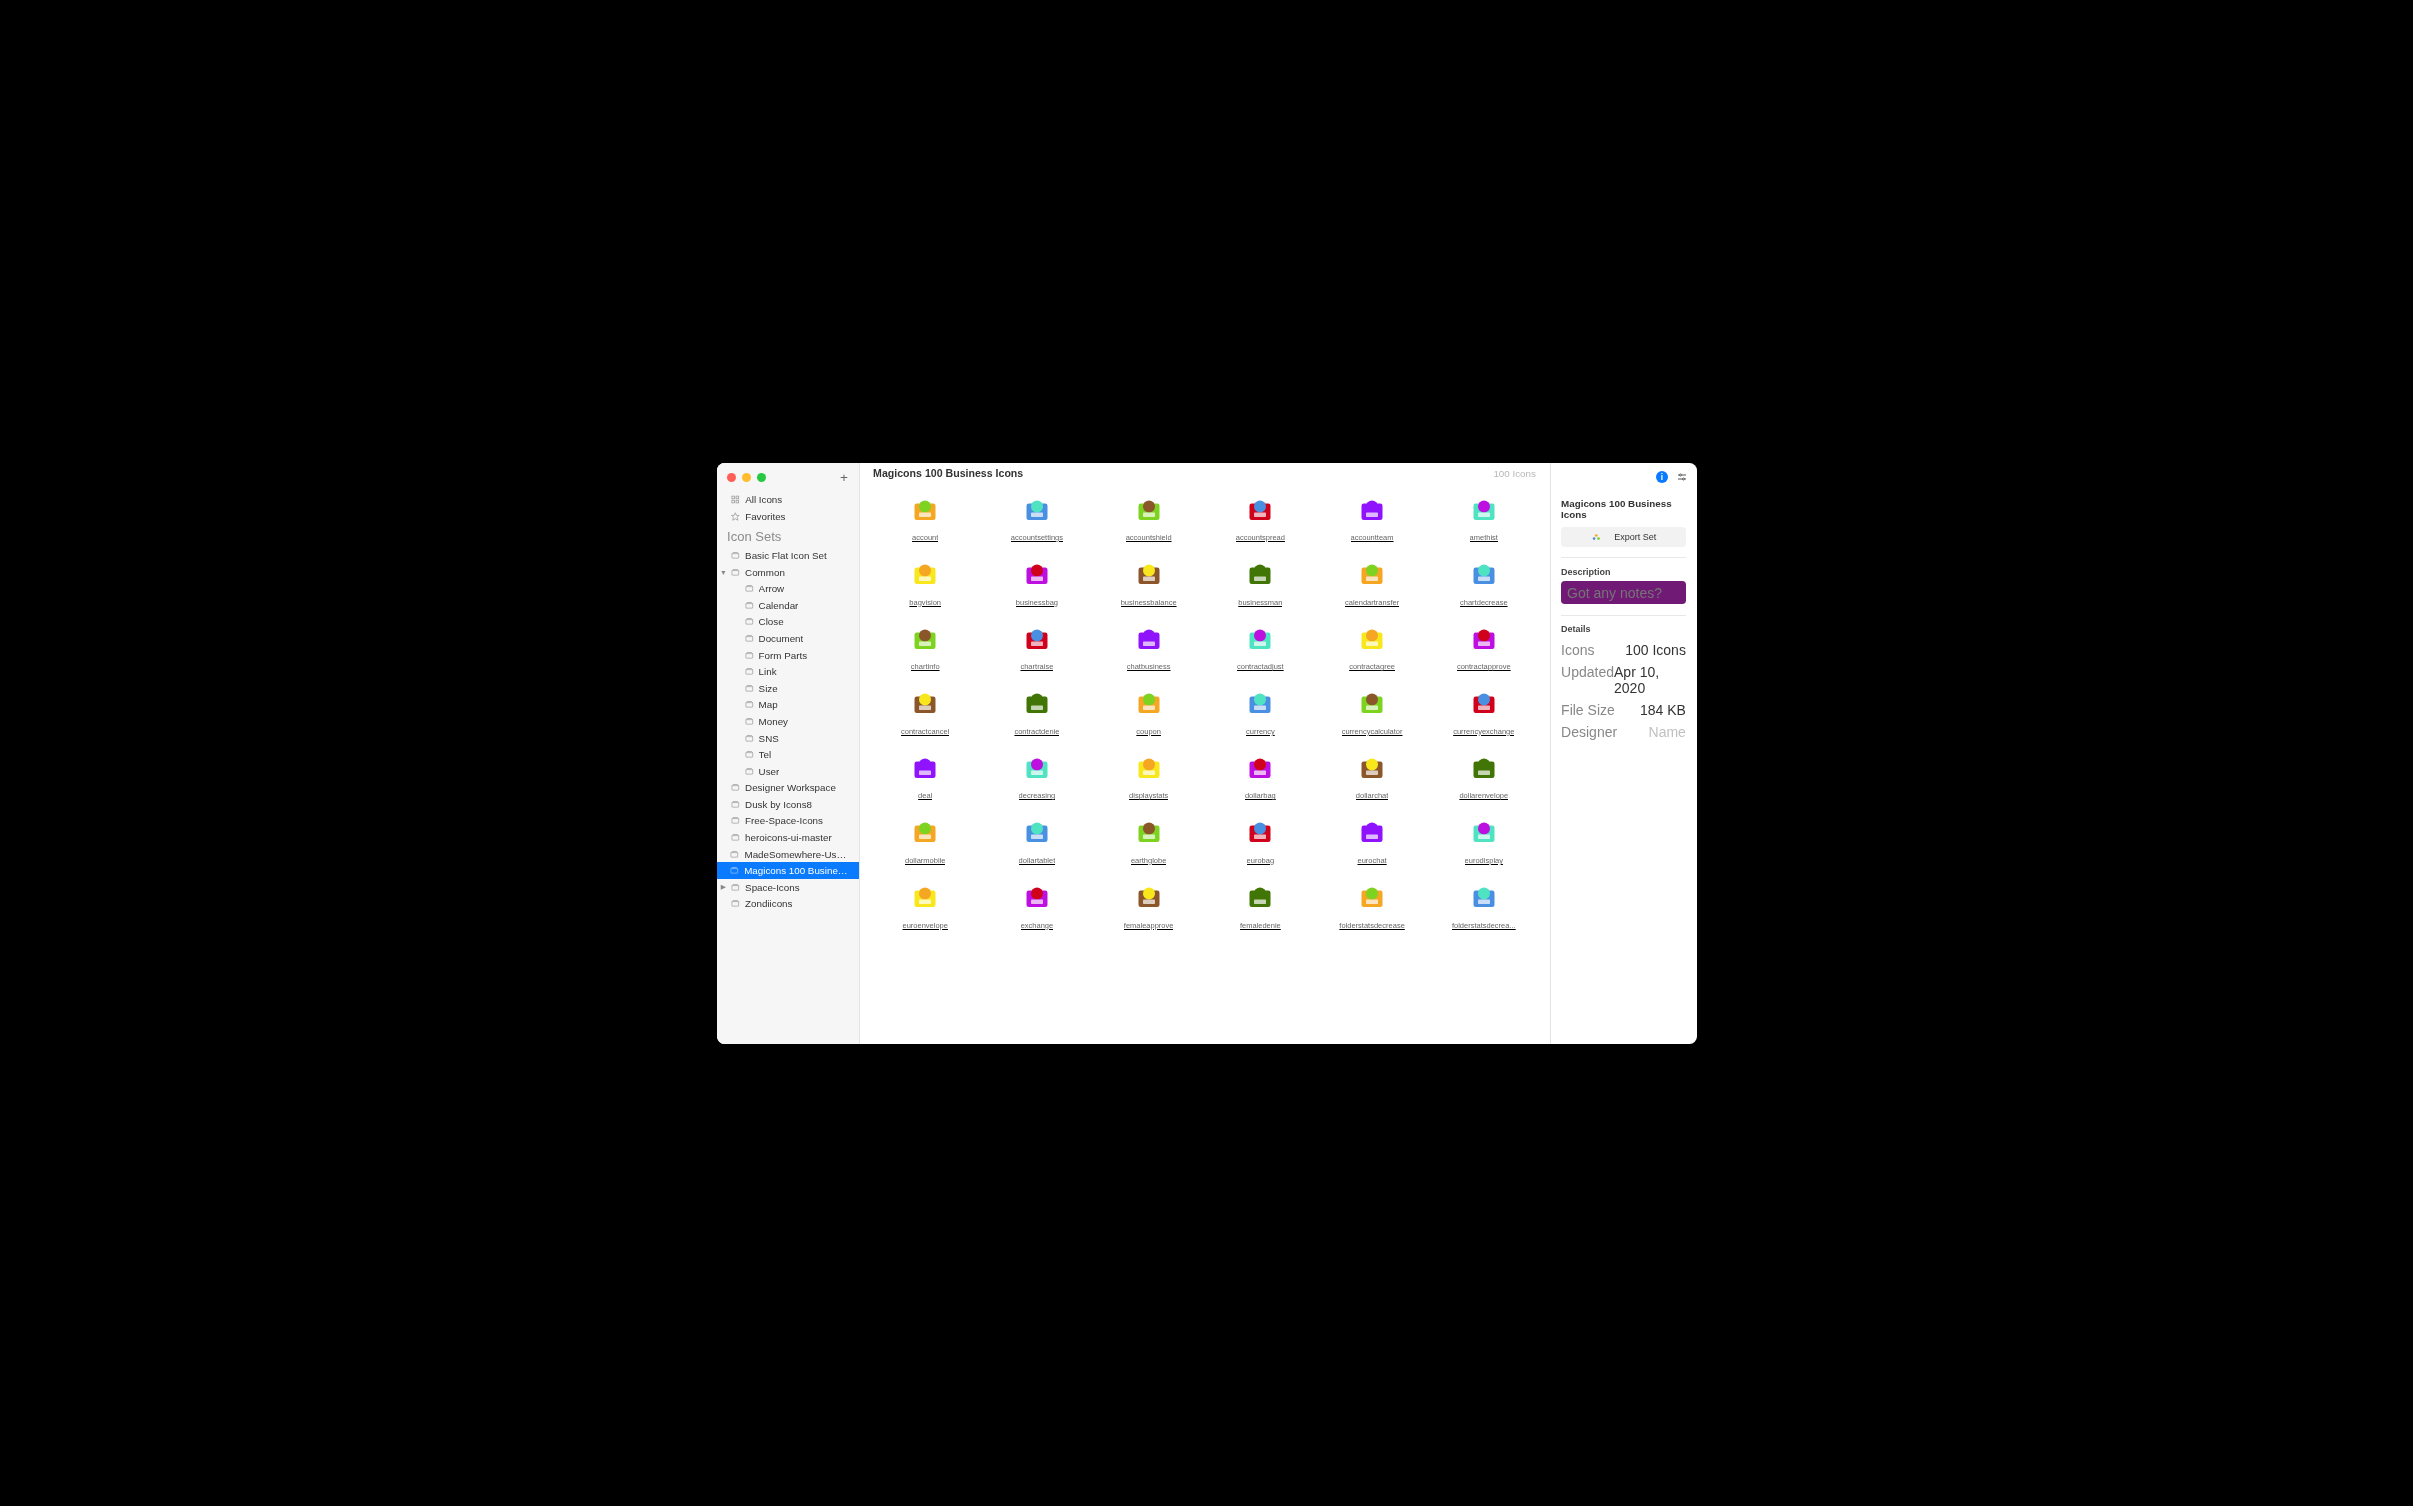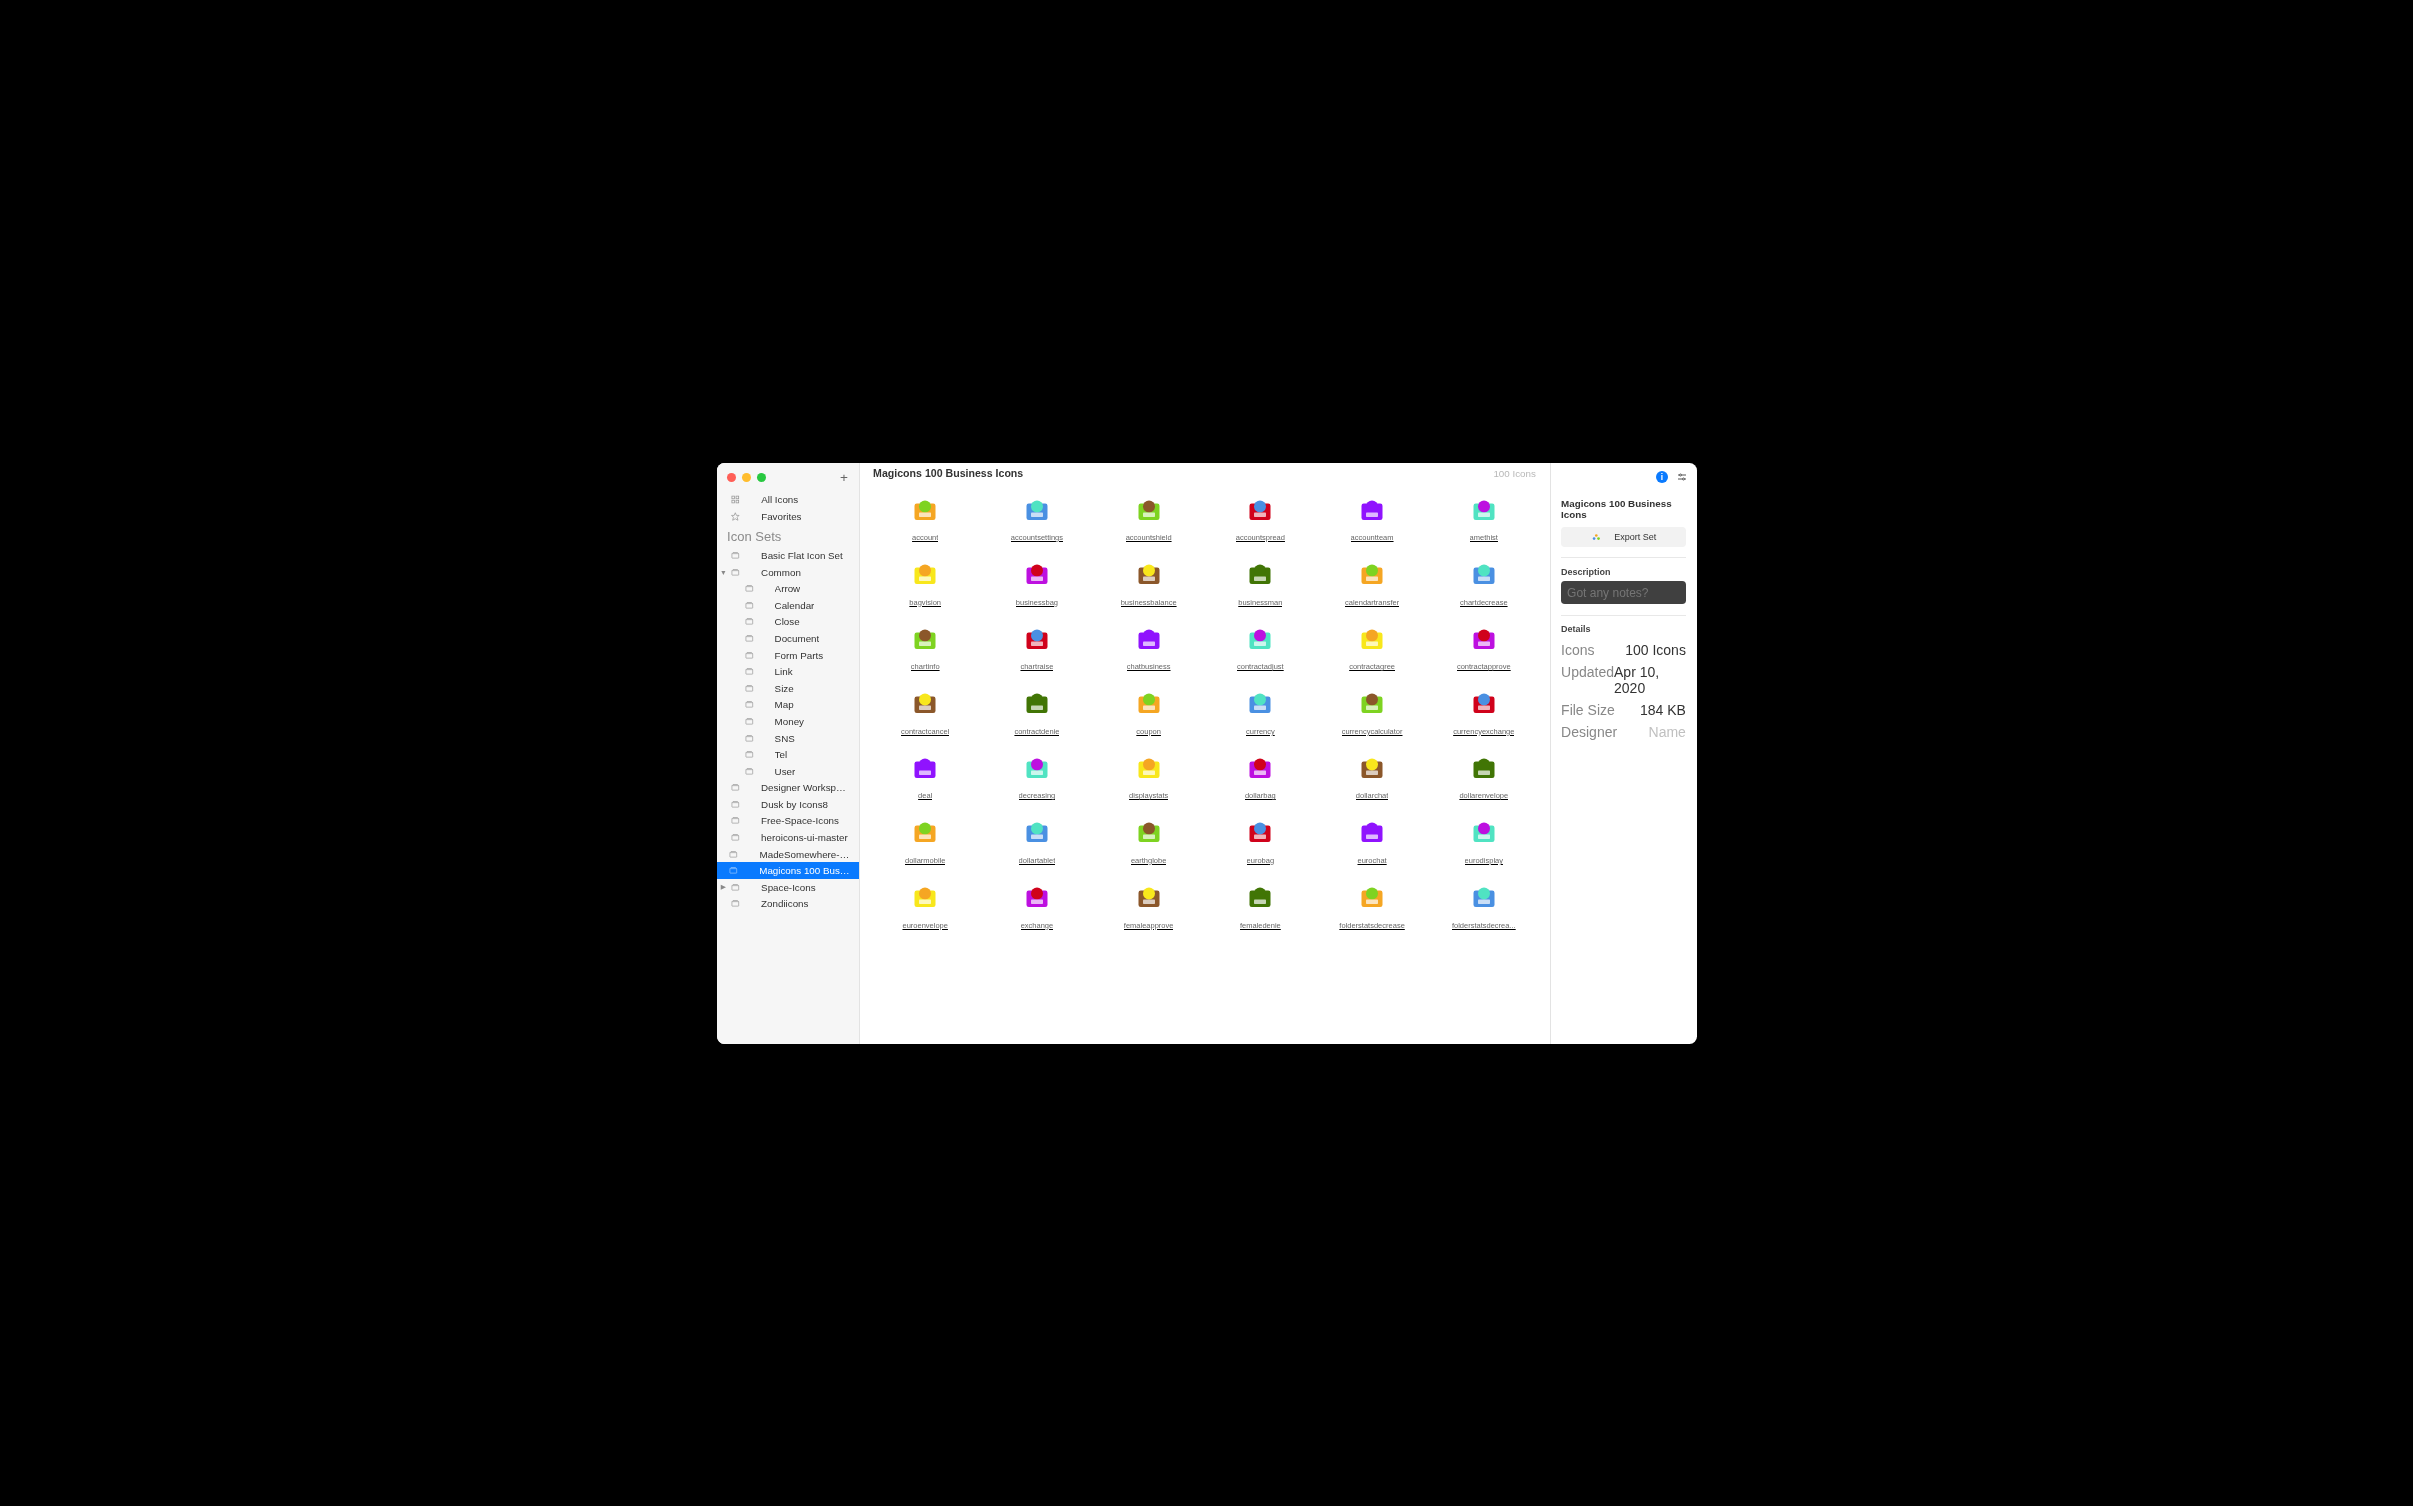--- a/index.html
+++ b/index.html
@@ -14,21 +14,21 @@
 .tl.g { background: #28c840; }
 .add-btn { font-size: 13.6px; color: #666; cursor: pointer; font-weight: 300; }
 .nav { flex: 1; overflow-y: auto; font-size: 9.8px; padding-bottom: 7.5px; }
 .nav-row { display: flex; align-items: center; height: 16.6px; padding: 0 7.5px 0 13.6px; cursor: pointer; color: #333; }
 .nav-row.indent1 { padding-left: 27px; }
 .nav-row.sel { background: #0a7afe; color: #fff; }
 .nav-row.sel .ico { filter: brightness(10); }
 .nav-header { padding: 4.5px 7.5px 3px 10.6px; font-size: 13px; color: #8a8a8a; }
 .nav-row .chev { width: 7.5px; text-align: center; font-size: 6.8px; color: #888; margin-left: -10.6px; margin-right: 3px; }
 .nav-row .ico { width: 10.6px; height: 9px; margin-right: 4.5px; opacity: .6; display: inline-flex; align-items: center; justify-content: center; }
-.nav-row .txt { white-space: nowrap; overflow: hidden; text-overflow: ellipsis; margin-left: 16px; }
+.nav-row .txt { white-space: nowrap; overflow: hidden; text-overflow: ellipsis; }
 .main { flex: 1; display: flex; flex-direction: column; background: #fff; }
 .toolbar { height: 29px; display: flex; align-items: center; padding: 0 10.6px; gap: 9px; }
 .search { flex: 0 0 151px; height: 16.6px; background: #ededed; border-radius: 3.8px; display: flex; align-items: center; padding: 0 6px; color: #888; font-size: 9px; }
 .search svg { margin-right: 3.8px; }
 .spacer { flex: 1; }
 .size-ctrl { display: flex; align-items: center; gap: 4.5px; font-size: 8.3px; color: #555; }
 .slider { width: 38px; height: 2.3px; background: #d0d0d0; border-radius: 1.5px; position: relative; }
 .slider .knob { position: absolute; left: 10%; top: -3px; width: 8.3px; height: 8.3px; border-radius: 50%; background: #fff; border: 0.8px solid #ccc; box-shadow: 0 0.8px 1.5px rgba(0,0,0,.2); }
 .content-header { display: flex; align-items: center; justify-content: space-between; padding: 4.5px 13.6px 7.5px; }
 .content-header .title { font-size: 10.6px; font-weight: 600; color: #333; }
@@ -38,21 +38,21 @@
 .cell { display: flex; flex-direction: column; align-items: center; gap: 6px; cursor: pointer; }
 .thumb { width: 33px; height: 33px; display: flex; align-items: center; justify-content: center; }
 .cell .name { font-size: 7.5px; color: #666; text-align: center; max-width: 75px; white-space: nowrap; overflow: hidden; text-overflow: ellipsis; }
 .inspector { width: 147px; border-left: 0.8px solid #e3e3e3; display: flex; flex-direction: column; }
 .insp-toolbar { height: 29px; display: flex; align-items: center; justify-content: flex-end; padding: 0 9px; gap: 7.5px; }
 .info-dot { width: 12px; height: 12px; border-radius: 50%; background: #0a7afe; color: #fff; font-size: 8.3px; font-weight: 700; display: flex; align-items: center; justify-content: center; }
 .insp-body { padding: 6px 10.6px; font-size: 9px; }
 .insp-title { font-size: 9.8px; font-weight: 600; color: #333; margin-bottom: 7.5px; }
 .export-btn { width: 100%; height: 19.6px; background: #f2f2f2; border: none; border-radius: 3.8px; font-size: 9px; color: #333; display: flex; align-items: center; justify-content: center; gap: 13px; cursor: pointer; margin-bottom: 10.6px; }
 .sect-label { font-size: 9px; font-weight: 600; color: #444; margin-top: 9px; margin-bottom: 4.5px; }
-.notes { width: 100%; height: 22.6px; background: #404040; border: none; border-radius: 3.8px; padding: 5.3px 6px; font-size: 12px; color: #999; margin-bottom: 3px; }
+.notes { width: 100%; height: 22.6px; background: #701a75; border: none; border-radius: 3.8px; padding: 5.3px 6px; font-size: 14px; color: #999; margin-bottom: 3px; }
 .divider { height: 0.8px; background: #e8e8e8; margin: 7.5px 0; }
 .kv { display: flex; justify-content: space-between; font-size: 14px; padding: 3px 0; }
 .kv .k { color: #888; }
 .kv .v { color: #333; }
 .kv .v.dim { color: #c0c0c0; }
 svg { display: block; }
 .ico svg { width: 10.6px; height: 9px; }
 </style>
 </head>
 <body>

